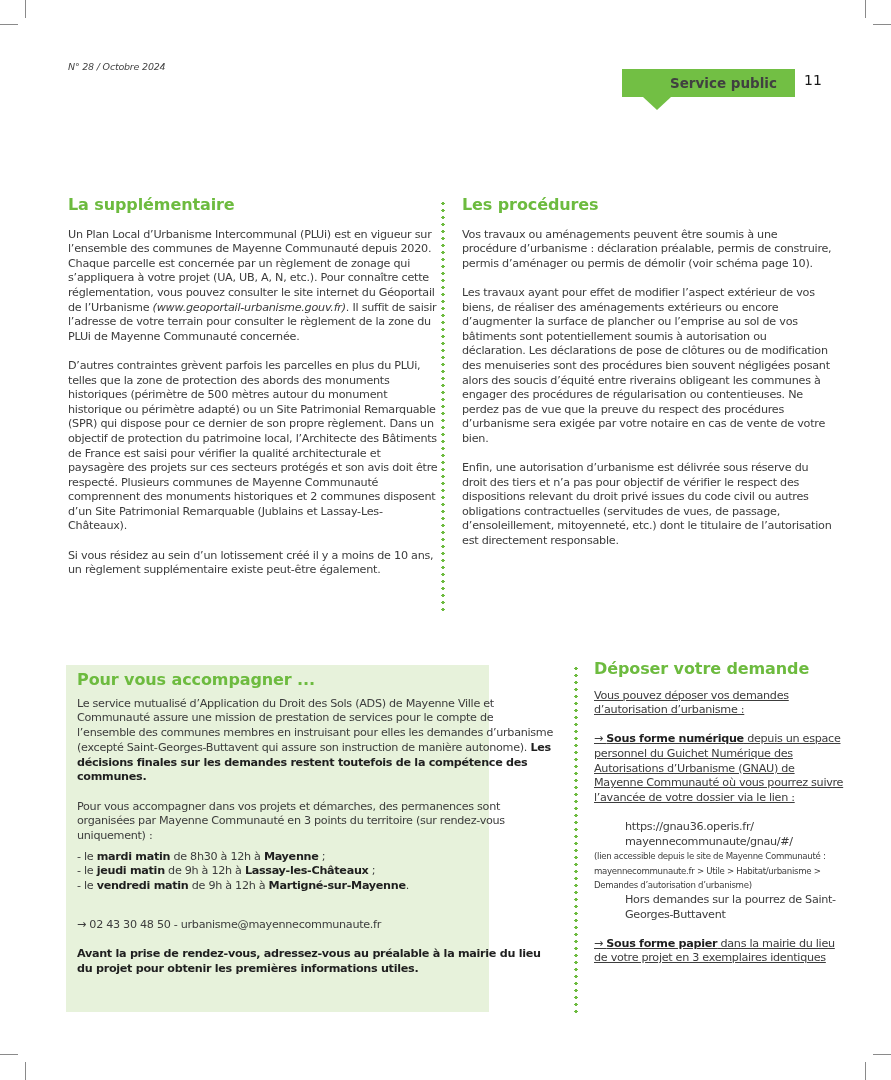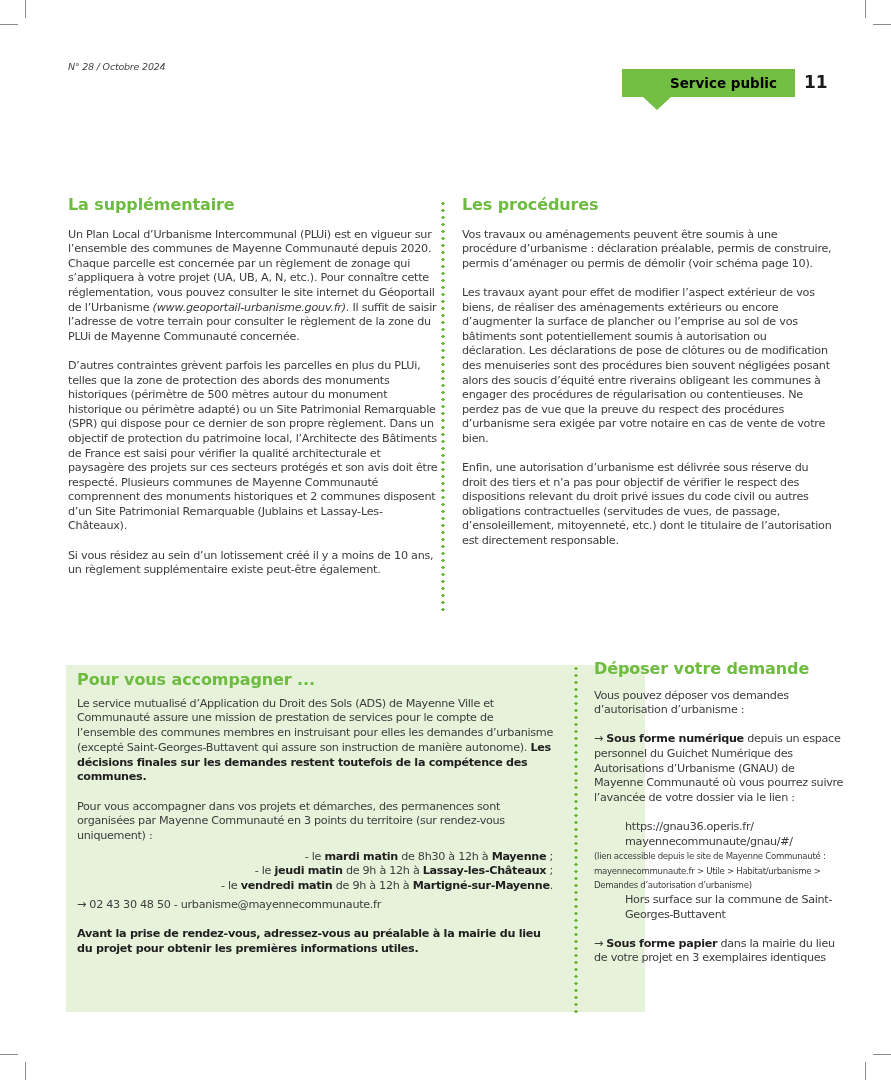--- a/index.html
+++ b/index.html
@@ -4,48 +4,48 @@
 <style>
   * { margin:0; padding:0; box-sizing:border-box; }
   html, body { width:891px; height:1080px; background:#ffffff; overflow:hidden; }
   body { position:relative; font-family:"DejaVu Sans", sans-serif; color:#3a3a3a; }
 
   .crop { position:absolute; background:#8a8a8a; }
 
   .issue { position:absolute; left:68px; top:61px; font-size:9.5px; font-style:italic; color:#444; letter-spacing:-0.2px; }
 
   .badge { position:absolute; left:622px; top:69px; width:173px; height:28px; background:#72bf44; }
-  .badge-label { position:absolute; right:18px; top:6px; font-size:13.5px; font-weight:bold; color:#000000; }
+  .badge-label { position:absolute; right:18px; top:6px; font-size:13.5px; font-weight:bold; color:#404040; }
   .badge-pointer { position:absolute; left:643px; top:97px; width:0; height:0; border-left:14px solid transparent; border-right:14px solid transparent; border-top:13px solid #72bf44; }
-  .page-num { position:absolute; left:804px; top:72px; font-size:17px; font-weight:bold; color:#1a1a1a; }
+  .page-num { position:absolute; left:804px; top:72px; font-size:14px; font-weight:normal; color:#1a1a1a; }
 
   h2 { font-family:"DejaVu Sans", sans-serif; font-weight:bold; color:#6dbb3f; font-size:16px; letter-spacing:-0.1px; }
 
   .col { position:absolute; font-size:11.2px; line-height:14.6px; color:#3c3c3c; letter-spacing:-0.25px; }
   .col p { margin-bottom:14.6px; }
 
   .col-left { left:68px; top:198px; width:372px; }
   .col-right { left:462px; top:198px; width:370px; }
   .col h2 { margin-bottom:15px; }
 
   .vdots { position:absolute; width:4px; background-image:radial-gradient(circle, #6dbb3f 1.6px, transparent 1.8px); background-size:4px 7px; background-repeat:repeat-y; }
   .vdots-1 { left:441px; top:200px; height:412px; }
   .vdots-2 { left:574px; top:665px; height:348px; }
 
-  .box { position:absolute; left:66px; top:665px; width:579px; height:347px; background:#e7f2db;text-decoration:underline; }
+  .box { position:absolute; left:66px; top:665px; width:423px; height:347px; background:#e7f2db;text-decoration:underline; }
   .box-inner { position:absolute; left:11px; top:8px; width:476px; font-size:11.2px; line-height:14.7px; color:#3c3c3c; letter-spacing:-0.3px; }
   .box-inner h2 { margin-bottom:9px; }
   .box-inner p { margin-bottom:14.7px; }
   .box-inner p.tight { margin-bottom:6px; }
   .box-inner b { color:#1f1f1f; }
-  .slot-list { margin-bottom:4px;text-align:right; }
+  .slot-list { margin-bottom:24px; }
 
   .col-deposer { position:absolute; left:594px; top:662px; width:250px; font-size:11.2px; line-height:14.6px; color:#3c3c3c; letter-spacing:-0.3px; }
   .col-deposer h2 { margin-bottom:12px; }
-  .col-deposer p { margin-bottom:14.6px; }
+  .col-deposer p { margin-bottom:14.6px;text-decoration:underline; }
   .col-deposer b { color:#1f1f1f; }
   .small { font-size:8.6px; line-height:14.6px; display:block; letter-spacing:-0.3px; }
   .url { display:block;margin-left:31px; }
 </style>
 </head>
 <body>
 
 <div class="crop" style="left:25px;top:0;width:1px;height:18px;"></div>
 <div class="crop" style="left:0;top:24px;width:18px;height:1px;"></div>
 <div class="crop" style="left:865px;top:0;width:1px;height:18px;"></div>
@@ -96,16 +96,16 @@
 <div class="vdots vdots-2"></div>
 
 <div class="col-deposer">
   <h2>Déposer votre demande</h2>
   <p>Vous pouvez déposer vos demandes d’autorisation d’urbanisme :</p>
   <p><span>→ </span><b>Sous forme numérique</b><span> depuis un espace personnel du Guichet Numérique des Autorisations d’Urbanisme (GNAU) de Mayenne Communauté où vous pourrez suivre l’avancée de votre dossier via le lien :</span></p>
   <div style="margin-bottom:14.6px;">
     <span class="url">https://gnau36.operis.fr/</span>
     <span class="url">mayennecommunaute/gnau/#/</span>
     <span class="small">(lien accessible depuis le site de Mayenne Communauté : mayennecommunaute.fr &gt; Utile &gt; Habitat/urbanisme &gt; Demandes d’autorisation d’urbanisme)</span>
-    <span class="url">Hors surface sur la commune de Saint-Georges-Buttavent</span>
+    <span class="url">Hors demandes sur la pourrez de Saint-Georges-Buttavent</span>
   </div>
   <p><span>→ </span><b>Sous forme papier</b><span> dans la mairie du lieu de votre projet en 3 exemplaires identiques</span></p>
 </div>
 
 </body></html>

